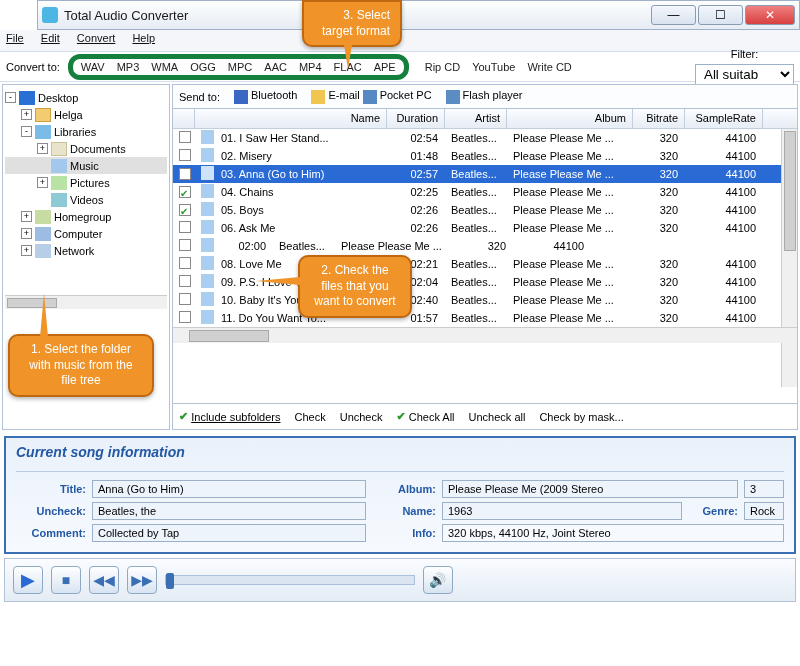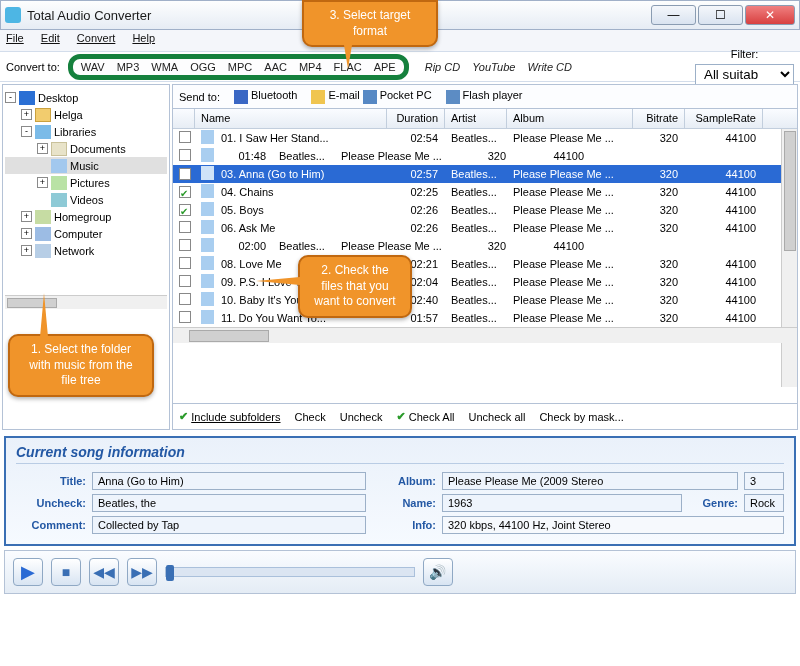--- a/index.html
+++ b/index.html
@@ -1,36 +1,36 @@
 <!DOCTYPE html>
 <html><head>
 <meta charset="utf-8">
 <style>
 * { box-sizing: border-box; margin: 0; padding: 0; }
 body { font-family: Tahoma, Arial, sans-serif; font-size: 11px; background: #fff; width: 800px; height: 666px; overflow: hidden; position: relative; }
 
 
-.titlebar { height: 30px; background: linear-gradient(#fdfefe, #e6ecf4); border: 1px solid #a0b0c8; display: flex; align-items: center; padding: 0 4px; }
+.titlebar { height: 30px; background: linear-gradient(#fdfefe, #e6ecf4); border: 1px solid #a0b0c8; display: flex; align-items: center; padding: 0 4px; margin-left: 37px; }
 .titlebar .app-icon { width: 16px; height: 16px; background: #4db6e4; border-radius: 3px; margin-right: 6px; }
 .titlebar .title { flex: 1; color: #1a1a1a; font-size: 13px; }
 .win-btns { display: flex; gap: 2px; }
 .win-btns div { width: 45px; height: 20px; border: 1px solid #8a9cb2; border-radius: 3px; background: linear-gradient(#f4f7fb,#d9e3f0); display:flex; align-items:center; justify-content:center; font-size:12px;}
 .win-btns .close { background: linear-gradient(#f08080,#d84040); color:#fff; width:50px;}
 
 
 .menubar { height: 22px; padding: 2px 6px; border-bottom: 1px solid #d3ddeb; background:#f4f6fa;}
 .menubar span { margin-right: 14px; color:#111;text-align:right;}
 .menubar span u { text-decoration: underline; }
 
 
 .convertbar { height: 30px; padding: 4px 6px; display:flex; align-items:center; gap:4px; border-bottom:1px solid #d3ddeb;}
 .convertbar .lbl { margin-right:4px; }
 .fmt-group { border:5px solid #15803d; border-radius:12px; padding:2px 8px; display:flex; gap:12px; background:#fdfdfe;}
 .fmt-group span { color:#222; cursor:pointer; }
-.extra-btns span { margin-left:12px; color:#222;font-style:italic;}
+.extra-btns span { margin-left:12px; color:#222;}
 .filter-box { margin-left:auto; display:flex; align-items:center; gap:4px;flex-direction:column;}
 .filter-box select { border:1px solid #9cb0c8; padding:1px 18px 1px 4px; background:#fff;}
 
 
 .mainarea { display:flex; height: 350px; }
 
 
 .tree { width: 168px; border:1px solid #b4c2d6; margin:2px; background:#fff; padding:4px 2px; font-size:11px; overflow:hidden;}
 .tree-row { display:flex; align-items:center; height:17px; white-space:nowrap;}
 .tree-row .pm { width:11px; height:11px; border:1px solid #8a8a8a; display:inline-flex; align-items:center; justify-content:center; font-size:9px; margin-right:3px; line-height:1;}
@@ -54,21 +54,21 @@
 .filepanel { flex:1; margin:2px 2px 2px 0; display:flex; flex-direction:column;}
 .sendto { height:24px; border:1px solid #b4c2d6; border-bottom:none; display:flex; align-items:center; padding:0 6px; gap:14px; background:#fcfdff;}
 .sendto .ico2 { width:14px; height:14px; display:inline-block; margin-right:3px; vertical-align:middle;}
 .ico2.bt { background:#3a67c4;}
 .ico2.mail { background:#f0c550;}
 .ico2.ppc { background:#5688c4;}
 .ico2.fp { background:#5c8cc4;}
 
 .grid { flex:1; border:1px solid #b4c2d6; background:#fff; overflow:hidden; position:relative;}
 .grid-head { display:flex; height:20px; background:linear-gradient(#fafcff,#e7edf5); border-bottom:1px solid #c2cedd;}
-.grid-head > div { border-right:1px solid #c2cedd; padding:3px 6px; overflow:hidden;}
+.grid-head > div { border-right:1px solid #c2cedd; padding:3px 6px; overflow:hidden;text-align:right;}
 .col-chk { width:22px;}
 .col-ico { width:20px;}
 .col-name { width:172px;}
 .col-dur { width:58px; text-align:right;}
 .col-art { width:62px;}
 .col-alb { width:126px;}
 .col-br { width:52px; text-align:right;}
 .col-sr { width:78px; text-align:right;}
 .grid-body { }
 .grid-row { display:flex; height:18px; align-items:center;}
@@ -85,21 +85,21 @@
 .vscroll { position:absolute; right:0; top:20px; bottom:16px; width:16px; background:#f0f0f0; border-left:1px solid #ccc;}
 .vscroll .thumb { position:absolute; top:2px; left:2px; width:12px; height:120px; background:#d0d0d0; border:1px solid #aaa;}
 
 
 .checkbar { height:26px; display:flex; align-items:center; gap:14px; padding:0 6px; border:1px solid #b4c2d6; border-top:none;}
 .checkbar .btn { display:flex; align-items:center; gap:3px;}
 .checkbar .tick { color:#2a9a2a; font-weight:bold;}
 
 
 .songinfo { margin:4px; border:2px solid #3a6fb4; background:linear-gradient(#eaf1fa,#f6faff); padding:6px 10px 10px;}
-.songinfo h3 { font-style:italic; color:#2358a4; font-size:14px; font-weight:bold; margin-bottom:8px; border-bottom:1px solid #b9cce4; padding-bottom:3px;}
+.songinfo h3 { font-style:italic; color:#2358a4; font-size:14px; font-weight:bold; margin-bottom:8px; border-bottom:1px solid #b9cce4; padding-bottom:11px;}
 .info-grid { display:flex; gap:20px;}
 .info-col { display:grid; grid-template-columns:70px 1fr; gap:4px 6px; align-items:center;}
 .info-col.c2 { grid-template-columns:50px 1fr 50px 40px;}
 .info-col label { text-align:right; font-weight:bold; color:#2358a4;}
 .info-col .fld { border:1px solid #9cb0c8; background:#eef4fc; padding:2px 5px; min-height:17px;}
 .info-col .fld.ro { background:#f6f9fd;}
 .info-col.c1 { width:350px;}
 .info-col.c2 { flex:1;}
 
 
@@ -109,21 +109,21 @@
 .seek { flex:0 0 250px; height:10px; background:#dbe5f2; border:1px solid #aac0db; position:relative;}
 .seek .knob { position:absolute; left:0; top:-3px; width:8px; height:16px; background:#3a6fb4; border-radius:2px;}
 
 
 .callout { position:absolute; background:#f0942a; color:#fff; border:2px solid #c06810; border-radius:10px; padding:6px 10px; font-size:12px; text-align:center; line-height:1.3; box-shadow:0 2px 4px rgba(0,0,0,0.3); z-index:100;}
 .callout .arrow { position:absolute; width:0; height:0;}
 .co1 { left:8px; top:334px; width:146px;}
 .co1 .arrow { left:30px; top:-43px; border-left:4px solid transparent; border-right:4px solid transparent; border-bottom:44px solid #f0942a;}
 .co2 { left:298px; top:255px; width:114px;}
 .co2 .arrow { left:-44px; top:20px; border-top:4px solid transparent; border-bottom:4px solid transparent; border-right:44px solid #f0942a;}
-.co3 { left:302px; top:0px; width:136px; border-top-left-radius:0; border-top-right-radius:0;}
+.co3 { left:302px; top:0px; width:100px; border-top-left-radius:0; border-top-right-radius:0;text-align:right;}
 .co3 .arrow { left:40px; bottom:-24px; border-left:4px solid transparent; border-right:4px solid transparent; border-top:24px solid #f0942a;}
 </style>
 </head>
 <body>
 
 <div class="titlebar">
   <div class="app-icon"></div>
   <div class="title">Total Audio Converter</div>
   <div class="win-btns">
     <div>—</div>
@@ -247,20 +247,21 @@
             <div class="col-name">01. I Saw Her Stand...</div>
             <div class="col-dur">02:54</div>
             <div class="col-art">Beatles...</div>
             <div class="col-alb">Please Please Me ...</div>
             <div class="col-br">320</div>
             <div class="col-sr">44100</div>
           </div>
           <div class="grid-row">
             <div class="col-chk"><span class="chk"></span></div>
             <div class="col-ico"><span class="fico"></span></div>
+            <div class="col-name">02. Misery</div>
             <div class="col-dur">01:48</div>
             <div class="col-art">Beatles...</div>
             <div class="col-alb">Please Please Me ...</div>
             <div class="col-br">320</div>
             <div class="col-sr">44100</div>
           </div>
           <div class="grid-row sel chk-y">
             <div class="col-chk"><span class="chk"></span></div>
             <div class="col-ico"><span class="fico"></span></div>
             <div class="col-name">03. Anna (Go to Him)</div>

